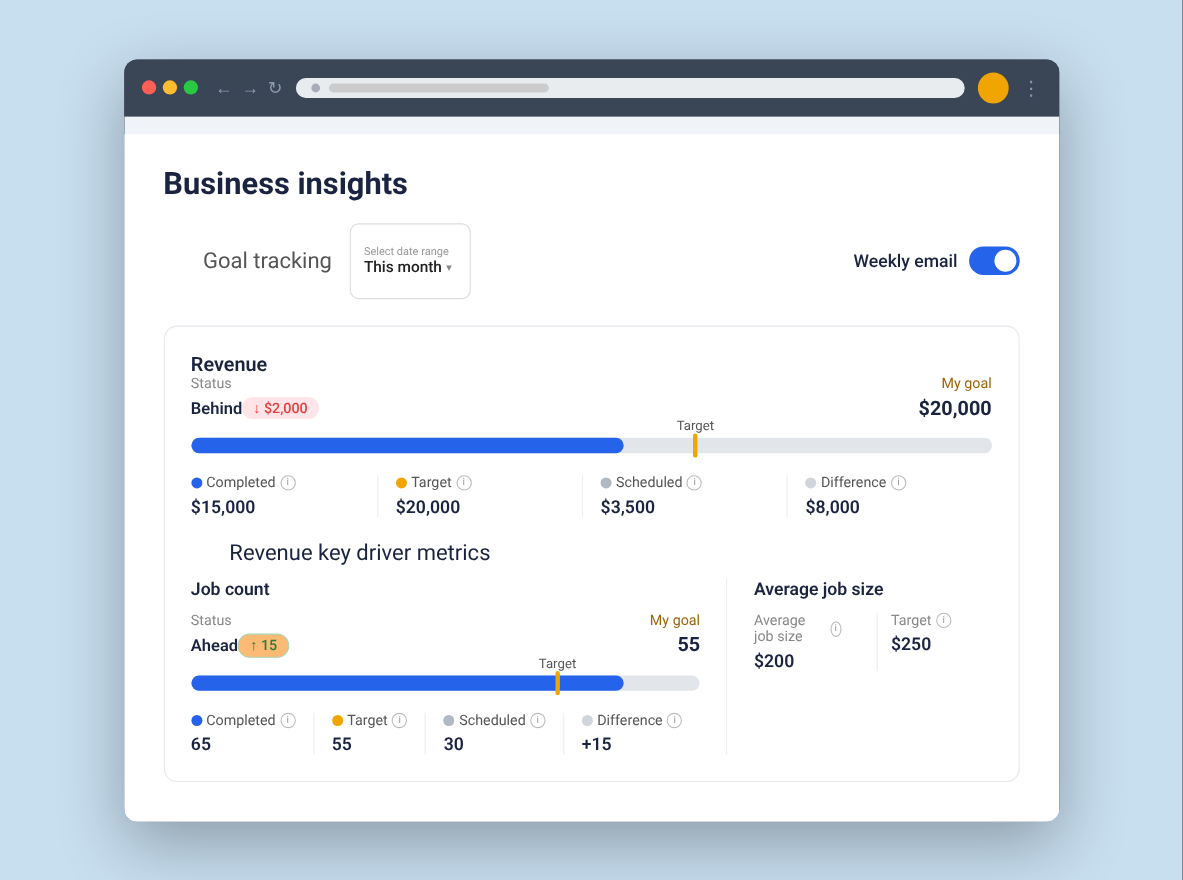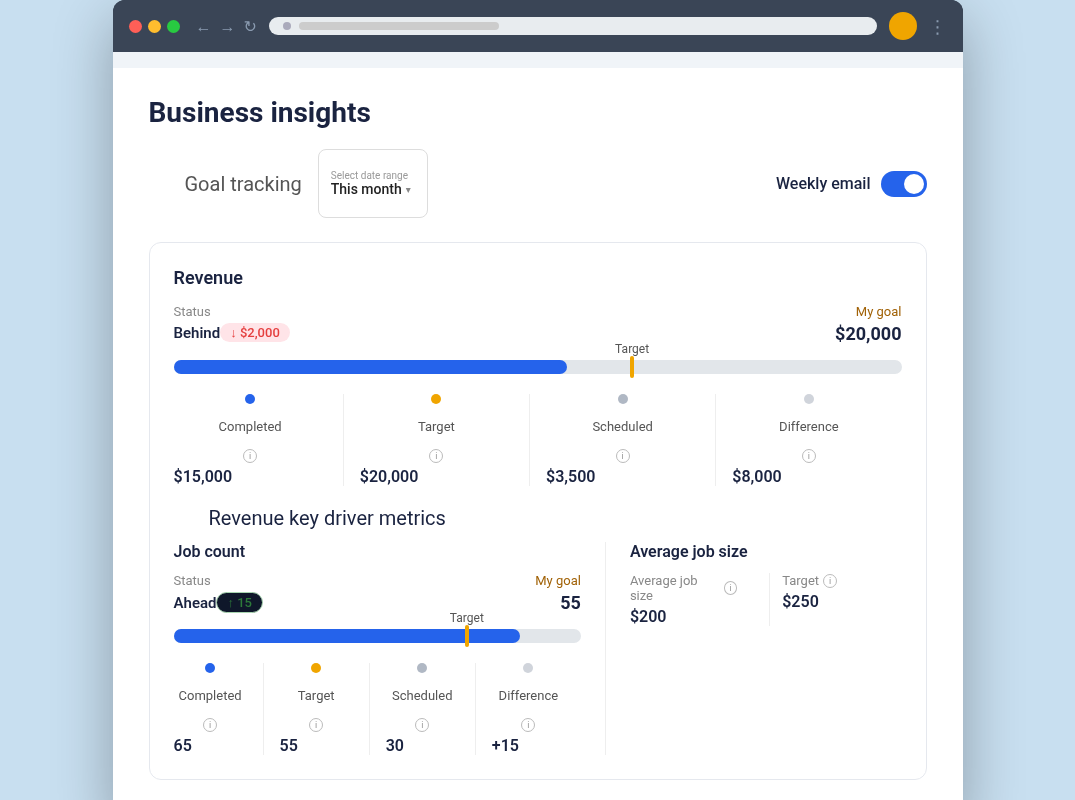--- a/index.html
+++ b/index.html
@@ -166,21 +166,21 @@
       background: #fff;
       border: 1px solid #e5e8ee;
       border-radius: 12px;
       padding: 24px;
       margin-bottom: 0;
     }
     .card-title {
       font-size: 18px;
       font-weight: 600;
       color: #1a2340;
-      margin-bottom: 16px;
+      margin-bottom: 0;
     }
     .status-row {
       display: flex;
       align-items: flex-start;
       justify-content: space-between;
       margin-bottom: 16px;
     }
     .status-left { }
     .status-label {
       font-size: 13px;
@@ -200,21 +200,21 @@
       color: #e53e3e;
       border-radius: 20px;
       padding: 2px 10px;
       font-size: 13px;
       font-weight: 500;
       display: flex;
       align-items: center;
       gap: 4px;
     }
     .badge-ahead {
-      background: #0f172a;
+      background: #fdba74;
       color: #2d7a3a;
       border: 1px solid #a8d5b0;
       border-radius: 20px;
       padding: 2px 10px;
       font-size: 13px;
       font-weight: 500;
       display: flex;
       align-items: center;
       gap: 4px;
     }
@@ -272,23 +272,22 @@
       flex: 1;
       padding-right: 16px;
     }
     .metric-item + .metric-item {
       padding-left: 16px;
       border-left: 1px solid #eee;
     }
     .metric-label-row {
       display: flex;
       align-items: center;
-      gap: 15px;
+      gap: 4px;
       margin-bottom: 4px;
-      flex-direction: column;
     }
     .metric-dot {
       width: 10px;
       height: 10px;
       border-radius: 50%;
     }
     .metric-label {
       font-size: 13px;
       color: #555;
     }

